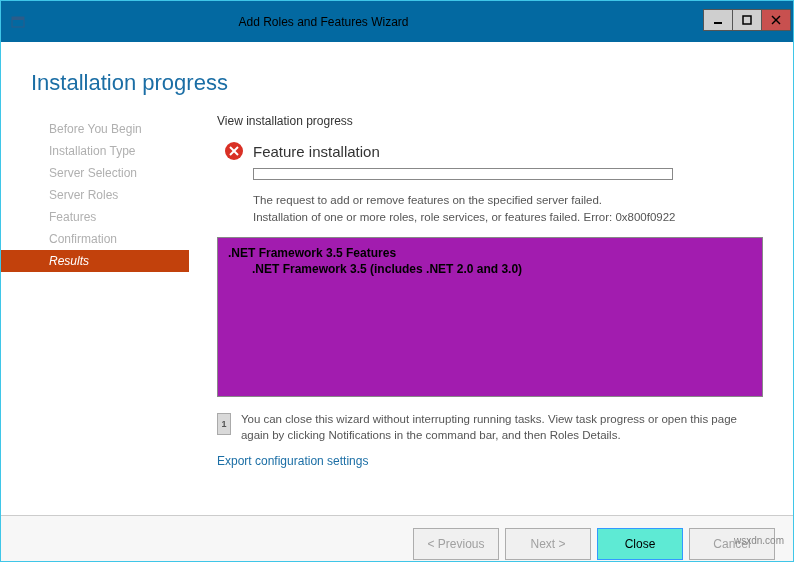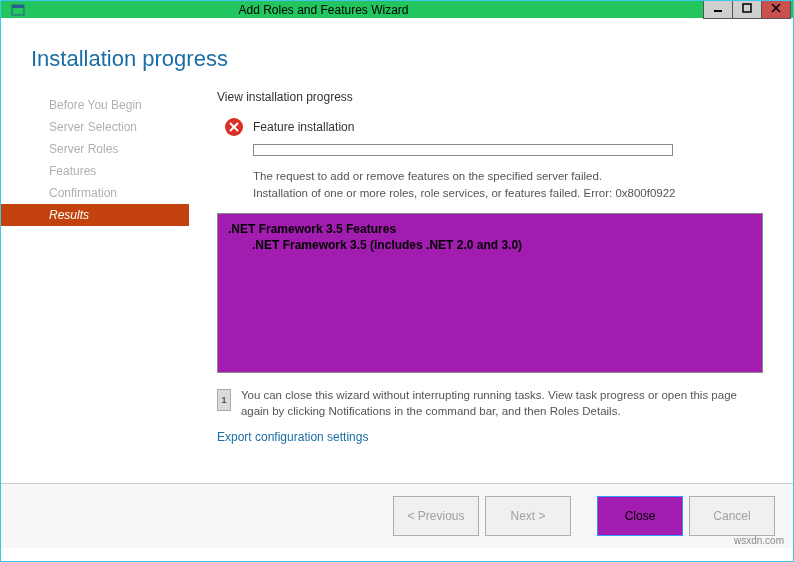--- a/index.html
+++ b/index.html
@@ -1,19 +1,19 @@
 <!DOCTYPE html>
 <html><head>
 <meta charset="utf-8">
 <style>
   * { box-sizing: border-box; margin: 0; padding: 0; font-family: "Segoe UI", Tahoma, sans-serif; }
   body { background: #fff; width: 794px; height: 562px; overflow: hidden; border: 1px solid #3fc6e8; }
   
   
-  .titlebar { height: 17px; background: #22c55e; display: flex; align-items: center; padding: 0 0 0 4px; }
+  .titlebar { height: 41px; background: #0369a1; display: flex; align-items: center; padding: 0 0 0 4px; }
   .titlebar-icon { width: 18px; height: 18px; margin: 0 6px 0 4px; display:flex; align-items:center; justify-content:center; }
   .titlebar-title { flex: 1; text-align: center; font-size: 12px; color: #000; margin-left: -90px; }
   .win-btns { display: flex; }
   .win-btn { width: 30px; height: 22px; border: 1px solid #555; background: #cfcfcf; margin-left: -1px; display:flex; align-items:center; justify-content:center; font-size:11px; font-weight:bold;}
   .win-btn.min { background:#cfcfcf; }
   .win-btn.max { background:#cfcfcf; }
   .win-btn.close { background:#c8504f; color:#000; }
   .win-btns-wrap { margin-top:-4px; margin-right:2px;}
   
   
@@ -27,41 +27,41 @@
   .sidebar { width: 188px; padding: 4px 0 0 0; text-align: center;}
   .sidebar-item { font-size:12px; color:#b0b0b0; padding:4px 0 4px 48px; height:22px; display:flex; align-items:center; cursor:default;}
   .sidebar-item.active { background:#c2410c; color:#fff;font-style:italic; }
   
   
   .main { flex:1; display:flex; flex-direction:column; padding: 0 30px 0 28px; }
   .subheading { font-size:12px; color:#333; margin-bottom:14px; }
   
   .status-row { display:flex; align-items:center; gap:10px; margin-bottom:6px; padding-left:8px;}
   .err-icon { width:18px; height:18px; border-radius:50%; background:#d93025; display:flex; align-items:center; justify-content:center; color:#fff; font-weight:bold; font-size:12px;}
-  .status-text { font-size:12px; color:#333; }
+  .status-text { font-size:15px; color:#333; }
   
   .progressbar { margin: 2px 0 12px 36px; height:12px; width: 420px; border:1px solid #888; background:#fff;}
   
   .err-msg { font-size:11.5px; color:#555; margin-left:36px; line-height:1.5; margin-bottom:10px; max-width:520px;}
   
   .feature-box { border:1px solid #888; background:#a21caf; min-height:160px; padding:8px 10px; font-size:12px;}
   .feat-parent { font-weight:bold; color:#000;}
   .feat-child { font-weight:bold; color:#000; padding-left:24px; margin-top:2px;}
   
   .info-row { display:flex; align-items:flex-start; gap:10px; margin-top:14px; }
   .info-icon { width:22px; height:22px; background:#d9d9d9; border:1px solid #aaa; display:flex; align-items:center; justify-content:center; font-size:9px; color:#555; font-weight:bold; margin-top:2px;}
   .info-text { font-size:11.5px; color:#555; line-height:1.45; }
   
   .export-link { font-size:12px; color:#1b6ea5; margin-top:10px; display:inline-block; cursor:pointer;}
   
   
   .footer { border-top:1px solid #ccc; padding:12px 18px; display:flex; justify-content:flex-end; gap:6px; background:#f7f7f7;}
-  .footer .btn { min-width:86px; height:40px; font-size:12px; border:1px solid #adadad; background:#efefef; display:flex; align-items:center; justify-content:center; cursor:default;}
+  .footer .btn { min-width:86px; height:32px; font-size:12px; border:1px solid #adadad; background:#efefef; display:flex; align-items:center; justify-content:center; cursor:default;}
   .footer .btn.disabled { color:#a0a0a0; background:#f0f0f0;}
-  .footer .btn.primary { border:1.5px solid #3399ff; background:#a21caf; color:#000;margin-left:20px;}
+  .footer .btn.primary { border:1.5px solid #3399ff; background:#5eead4; color:#000;}
   
   .watermark { position:absolute; bottom:16px; right:10px; font-size:10px; color:#888;}
 </style>
 </head>
 <body>
 
 <div class="titlebar">
   <span class="titlebar-icon">
     <svg width="16" height="16" viewBox="0 0 16 16">
         <rect x="2" y="3" width="12" height="10" fill="none" stroke="#2b5c8a" stroke-width="1"></rect>
@@ -93,20 +93,21 @@
 
 <div class="wbody">
   <div class="header-area">
     <div class="header-title">Installation progress</div>
   </div>
 
   <div class="content-row">
 
     <div class="sidebar">
       <div class="sidebar-item">Before You Begin</div>
+      <div class="sidebar-item">Installation Type</div>
       <div class="sidebar-item">Server Selection</div>
       <div class="sidebar-item">Server Roles</div>
       <div class="sidebar-item">Features</div>
       <div class="sidebar-item">Confirmation</div>
       <div class="sidebar-item active">Results</div>
     </div>
 
     <div class="main">
       <div class="subheading">View installation progress</div>
 

